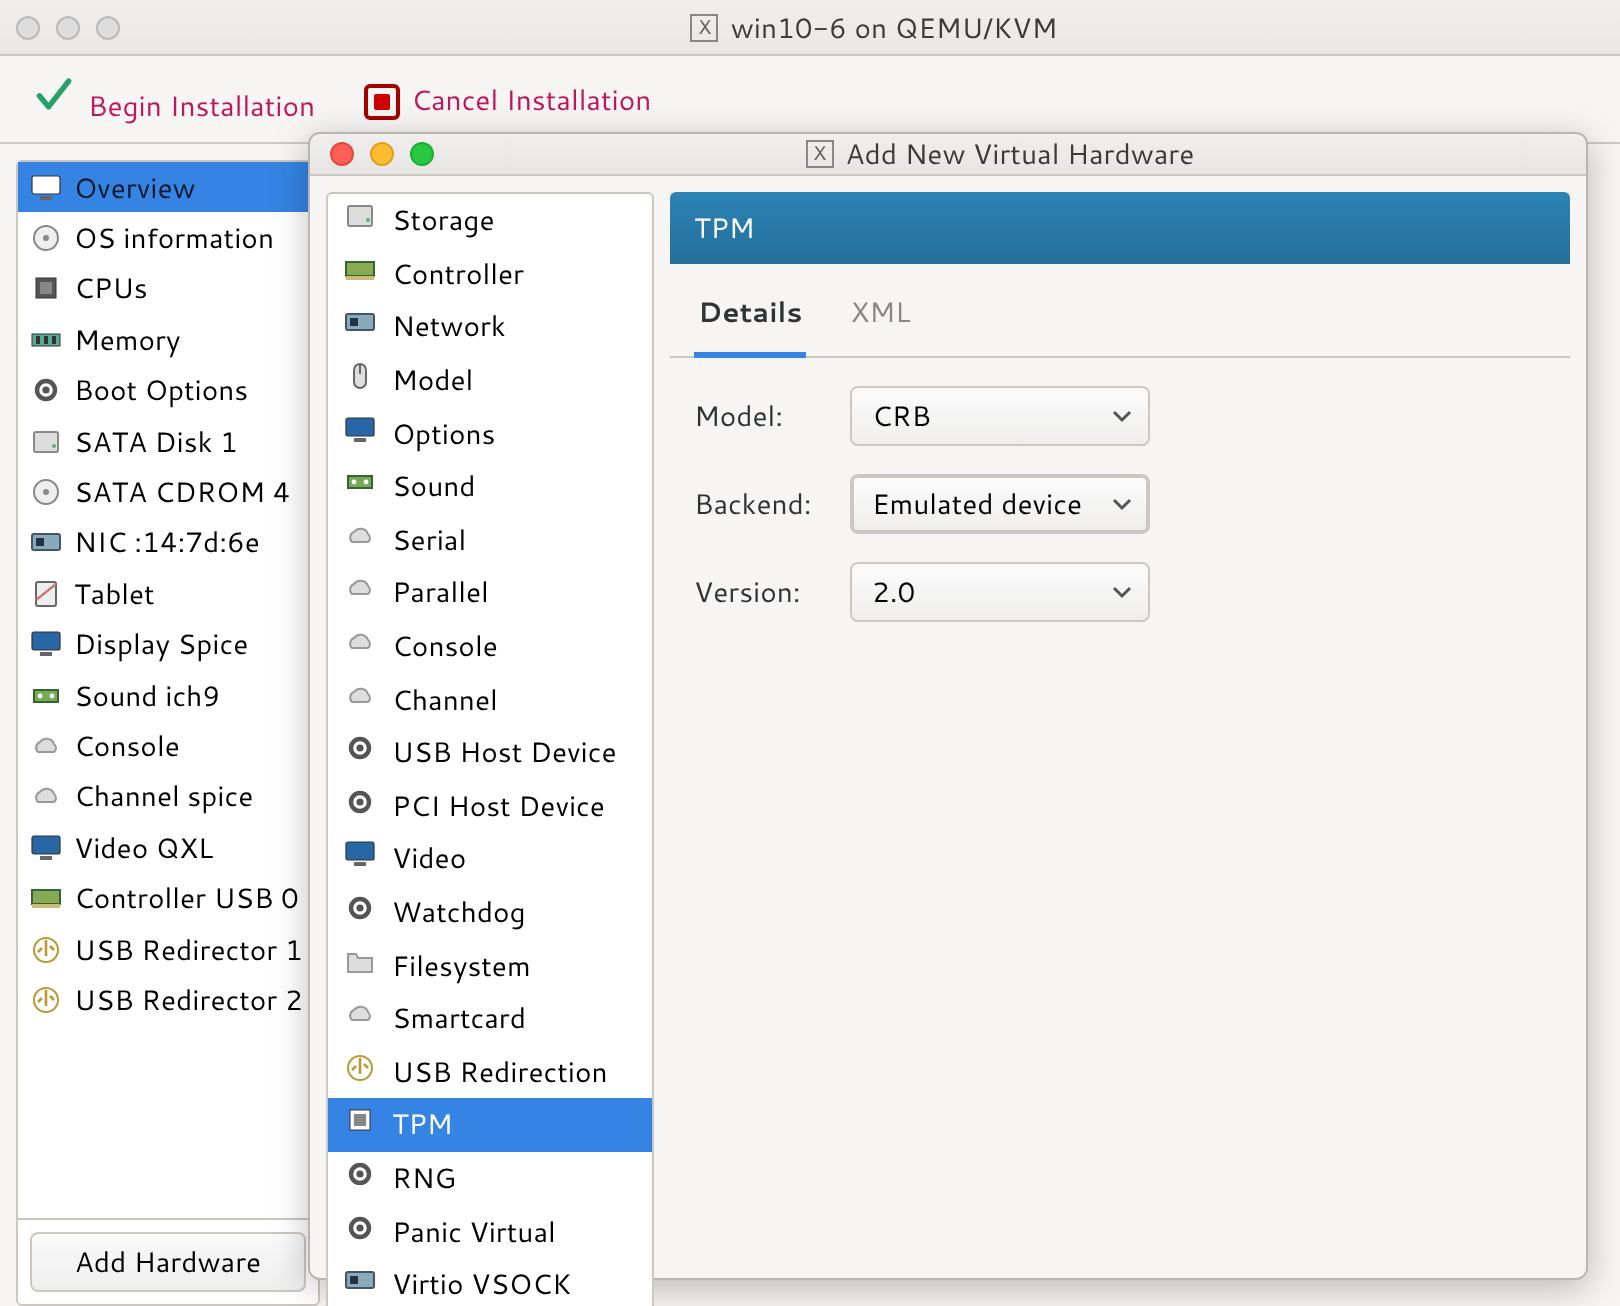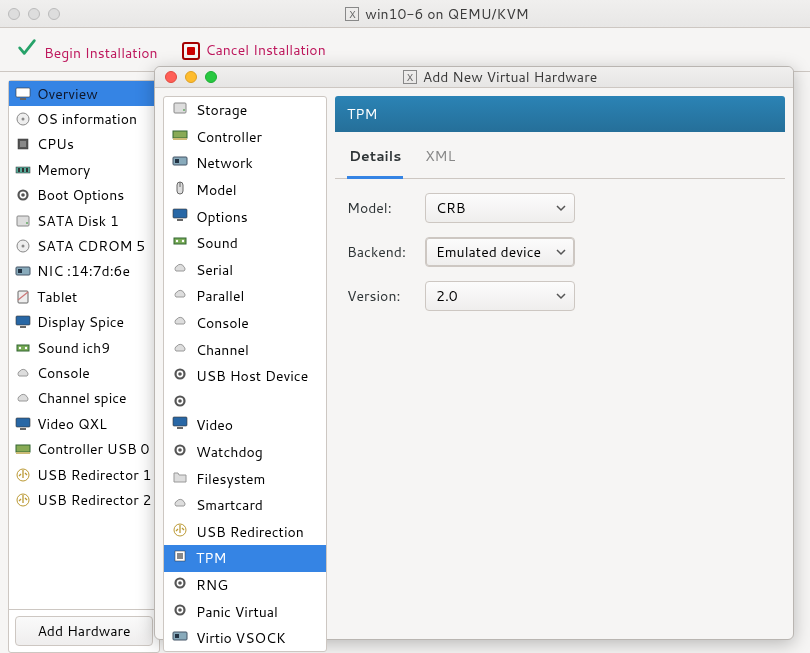--- a/index.html
+++ b/index.html
@@ -145,21 +145,21 @@
           </span>
           <span>SATA Disk 1</span>
         </div>
         <div class="sb1-item">
           <span class="sb1-icon">
             <svg viewBox="0 0 16 16">
               <circle cx="8" cy="8" r="6" fill="#eee" stroke="#888"></circle>
               <circle cx="8" cy="8" r="1.5" fill="#888"></circle>
             </svg>
           </span>
-          <span>SATA CDROM 5</span>
+          <span>SATA CDROM 4</span>
         </div>
         <div class="sb1-item">
           <span class="sb1-icon">
             <svg viewBox="0 0 16 16">
               <rect x="1" y="4" width="14" height="8" rx="1" fill="#8ab" stroke="#456"></rect>
               <rect x="3" y="6" width="4" height="4" fill="#234"></rect>
             </svg>
           </span>
           <span>NIC :14:7d:6e</span>
         </div>
@@ -360,20 +360,21 @@
           </span>
           <span>USB Host Device</span>
         </div>
         <div class="hw-item">
           <span class="hw-icon">
             <svg viewBox="0 0 16 16">
               <circle cx="8" cy="8" r="4.5" fill="none" stroke="#555" stroke-width="2.2"></circle>
               <circle cx="8" cy="8" r="1.8" fill="#555"></circle>
             </svg>
           </span>
+          <span>PCI Host Device</span>
         </div>
         <div class="hw-item">
           <span class="hw-icon">
             <svg viewBox="0 0 16 16">
               <rect x="1" y="2" width="14" height="9" rx="1" fill="#2867a5" stroke="#333" stroke-width="0.6"></rect>
               <rect x="5" y="12" width="6" height="2" fill="#666"></rect>
             </svg>
           </span>
           <span>Video</span>
         </div>

